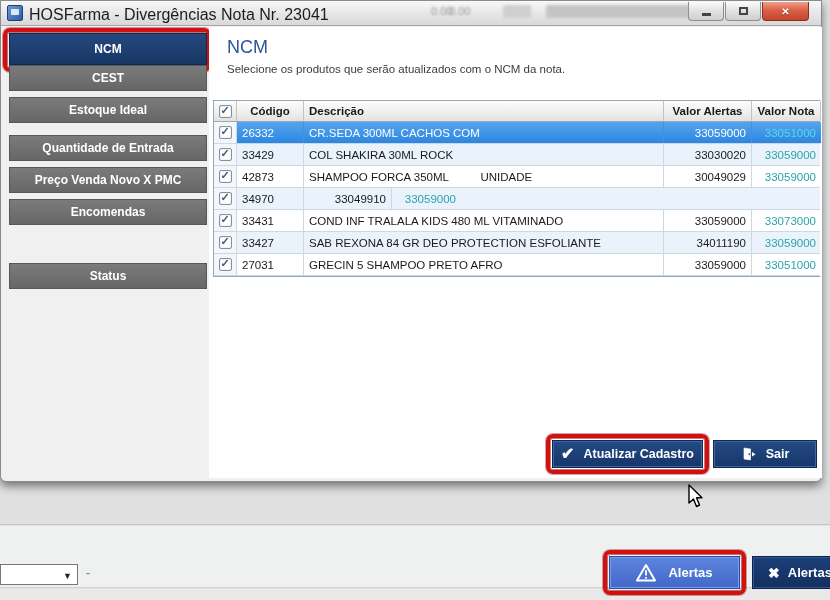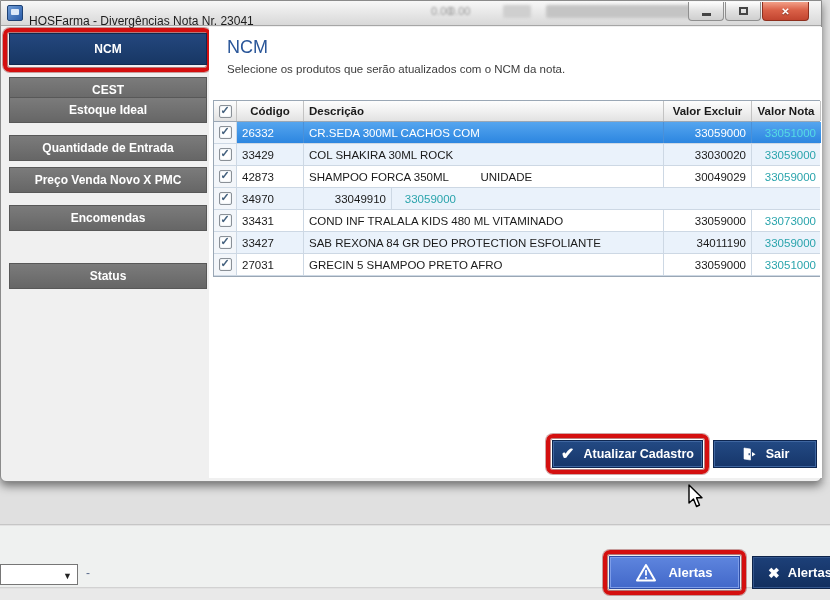--- a/index.html
+++ b/index.html
@@ -12,21 +12,21 @@
   .dialog { position:absolute; left:0; top:0; width:822px; height:482px;
     background:#f0f0f0; border:1px solid #8b8b8b; border-radius:0 0 6px 6px;
     box-shadow:0 4px 10px rgba(0,0,0,.5); }
   .titlebar { position:absolute; left:0; top:0; right:0; height:25px;
     background:linear-gradient(#f8f8f8,#e9e9e9 45%,#d8d8d8);
     border-bottom:1px solid #a6a6a6; }
   .app-icon { position:absolute; left:6px; top:4px; width:16px; height:16px;
     background:linear-gradient(135deg,#6e9bd6,#2a5ca8); border:1px solid #1d4175; border-radius:2px; }
   .app-icon::after { content:""; position:absolute; left:3px; top:3px; width:8px; height:6px;
     background:#dce8f8; border-radius:1px; }
-  .title-text { position:absolute; left:28px; top:13px; font-size:12px; color:#1c1c1c; }
+  .title-text { position:absolute; left:28px; top:5px; font-size:16px; color:#1c1c1c; }
   .tb-artifact { position:absolute; top:4px; font-size:11px; color:#9a9a9a; filter:blur(1.3px); }
   .tb-bar { position:absolute; top:4px; height:13px; background:#cfcfcf; filter:blur(1.5px); border-radius:2px; }
 
   .win-btns { position:absolute; right:12px; top:1px; display:flex; }
   .win-btn { width:36px; height:19px; border:1px solid #8f8f8f; border-top:none;
     background:linear-gradient(#fdfdfd,#e3e3e3 45%,#cfcfcf); border-radius:0 0 4px 4px;
     display:flex; align-items:center; justify-content:center; font-size:10px; color:#333; margin-left:1px; }
   .win-btn.close { background:linear-gradient(#f2a088,#da6148 45%,#c24530); border-color:#8e2f1e;
     color:#fff; font-weight:bold; width:47px; text-shadow:0 1px 1px rgba(0,0,0,.4); }
   .glyph-min { width:9px; height:3px; background:#444; margin-top:6px; }
@@ -153,52 +153,52 @@
         <div class="win-btn close">
             <span>✕</span>
           </div>
       </div>
     </div>
 
     <div class="red-box" style="left:2px; top:27px; width:208px; height:44px;"></div>
     <button class="side-btn active" style="top:32px; height:32px;">
       <span>NCM</span>
     </button>
-    <button class="side-btn" style="top:76px;justify-content:center;">
+    <button class="side-btn" style="top:64px;justify-content:center;">
       <span>CEST</span>
     </button>
     <button class="side-btn" style="top:96px;">
       <span>Estoque Ideal</span>
     </button>
     <button class="side-btn" style="top:134px;">
       <span>Quantidade de Entrada</span>
     </button>
     <button class="side-btn" style="top:166px;">
       <span>Preço Venda Novo X PMC</span>
     </button>
-    <button class="side-btn" style="top:204px;">
+    <button class="side-btn" style="top:198px;">
       <span>Encomendas</span>
     </button>
     <button class="side-btn" style="top:262px;">
       <span>Status</span>
     </button>
 
     <div class="panel">
       <div class="page-title">NCM</div>
       <div class="page-sub">Selecione os produtos que serão atualizados com o NCM da nota.</div>
 
       <div class="grid">
 
         <div class="trow head">
           <div class="cell c-check">
             <span class="cb"><span class="tick">✓</span></span>
           </div>
           <div class="cell c-cod">Código</div>
           <div class="cell c-desc">Descrição</div>
-          <div class="cell c-vc">Valor Excluir</div>
+          <div class="cell c-vc">Valor Alertas</div>
           <div class="cell c-vn">Valor Nota</div>
         </div>
 
         <div class="trow sel">
           <div class="cell c-check"><span class="cb"><span class="tick">✓</span></span></div>
           <div class="cell c-cod">26332</div>
           <div class="cell c-desc">CR.SEDA 300ML CACHOS COM</div>
           <div class="cell c-vc">33059000</div>
           <div class="cell c-vn"><span class="vn-val">33051000</span></div>
         </div>

